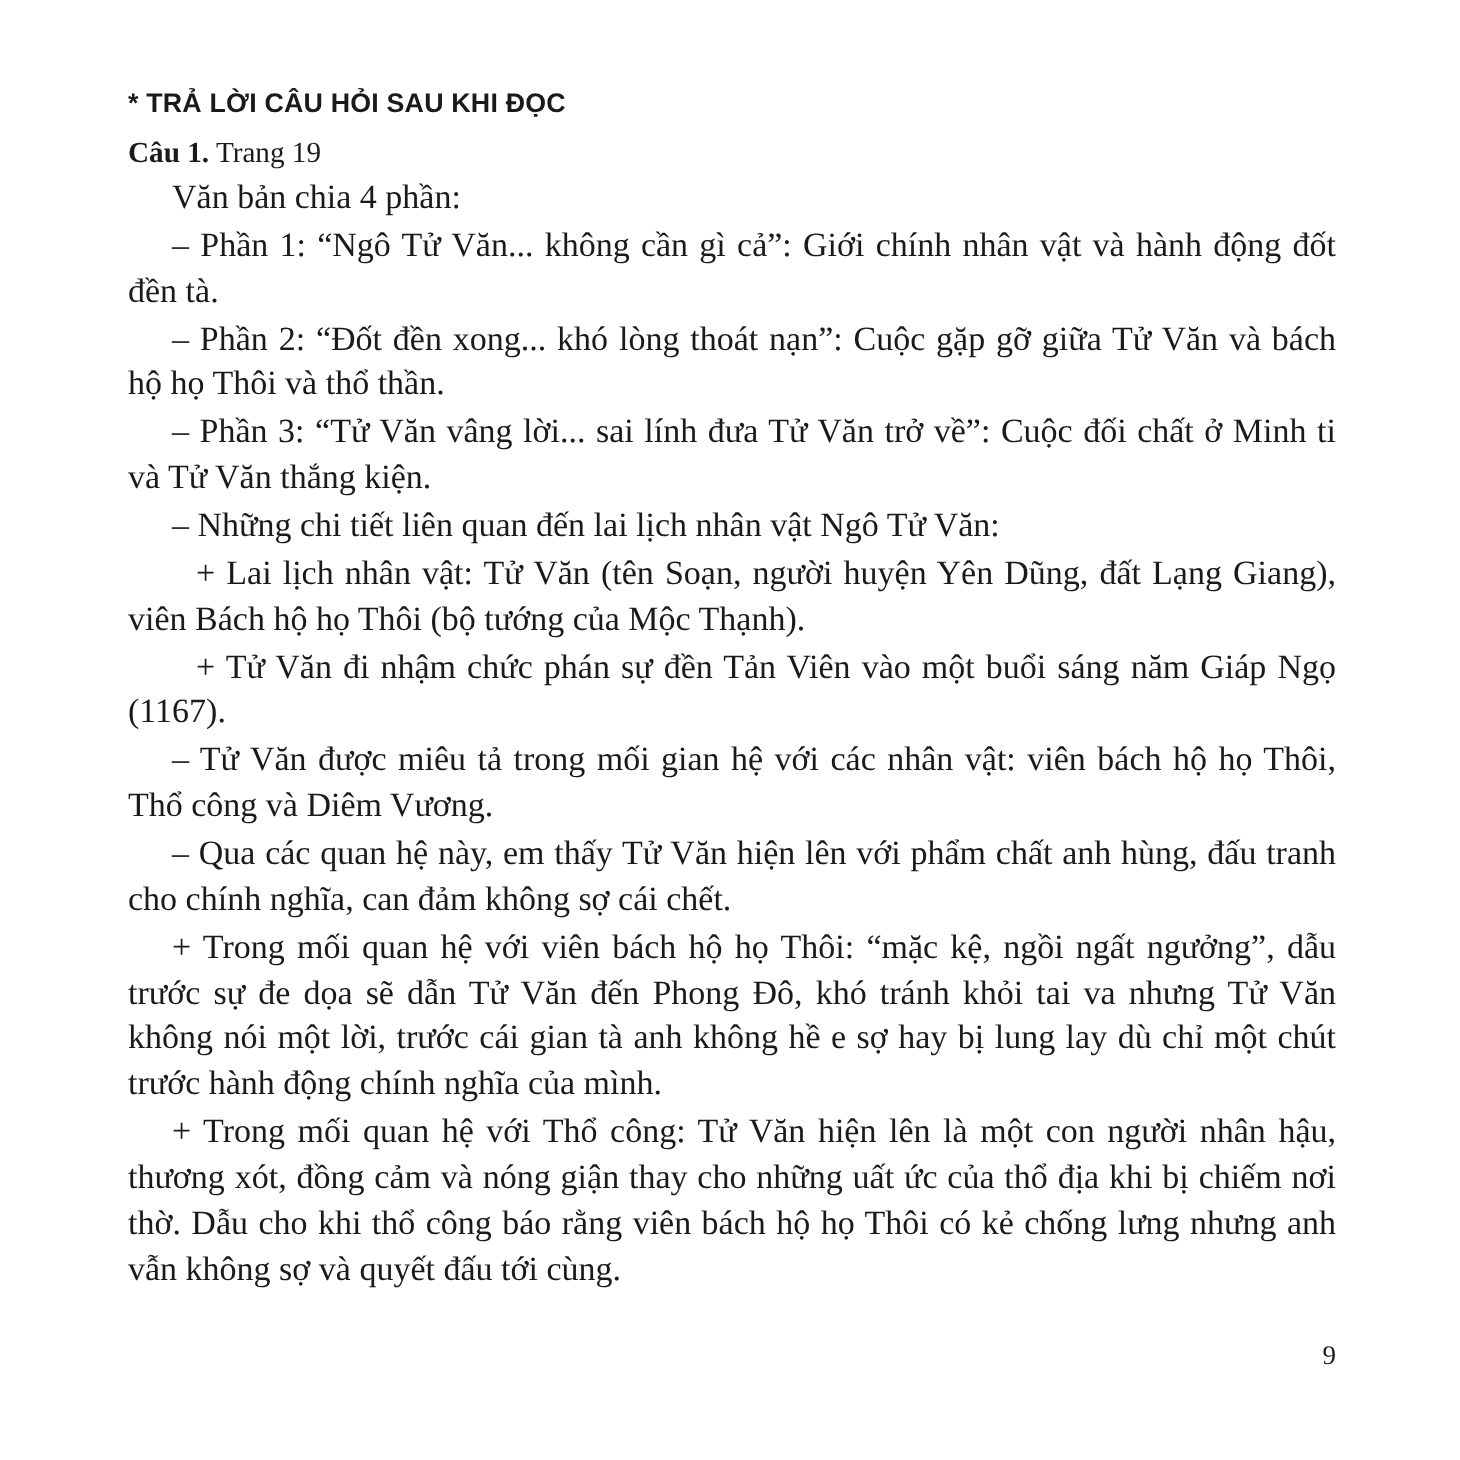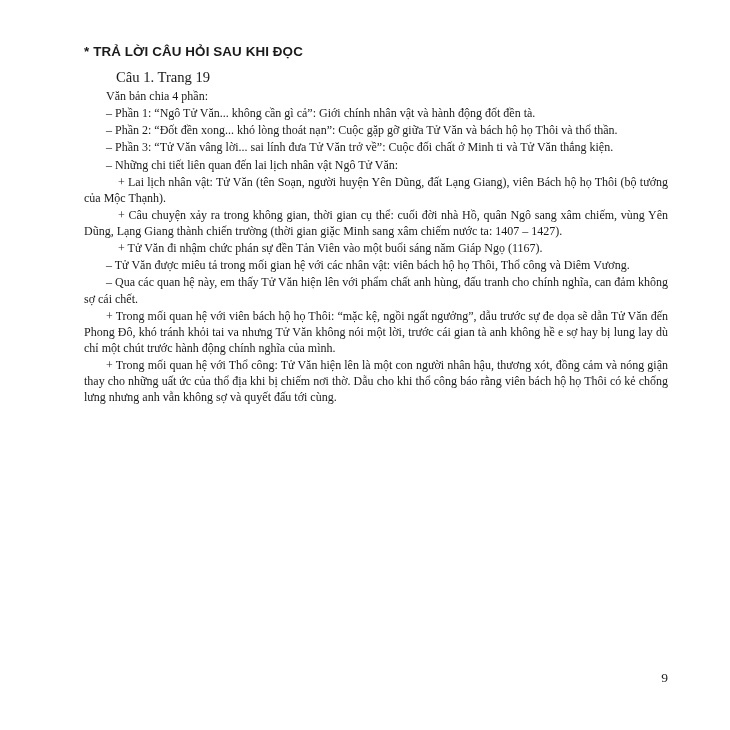--- a/index.html
+++ b/index.html
@@ -12,41 +12,40 @@
     background: #ffffff;
     font-family: "Liberation Serif", serif;
     color: #1a1a1a;
     overflow: hidden;
   }
   .page {
     position: relative;
     width: 730px;
     height: 730px;
     box-sizing: border-box;
-    padding: 44px 62px 20px 84px;
+    padding: 44px 62px 20px 64px;
   }
   .doc-title {
     font-family: "Liberation Sans", sans-serif;
     font-weight: bold;
     font-size: 13.4px;
     letter-spacing: 0.1px;
     margin: 0 0 7px 0;
     line-height: 1.25;
   }
   .q-head {
     font-size: 14.6px;
     line-height: 1.32;
     margin: 4px 0 1px 0;
   }
   .q-head .q-label {
-    font-weight: normal;
-    margin-left: 32px;
+    font-weight: bold;
   }
   .para {
-    font-size: 12px;
+    font-size: 17px;
     line-height: 1.345;
     margin: 0 0 1px 0;
     text-align: justify;
     text-justify: inter-word;
   }
   .ind-1 { text-indent: 22px; }
   .ind-2 { text-indent: 34px; font-family: Liberation Serif, serif; }
   .page-number {
     position: absolute;
     right: 62px;
@@ -63,21 +62,20 @@
   <h1 class="doc-title">* TRẢ LỜI CÂU HỎI SAU KHI ĐỌC</h1>
 
   <div id="body-root">
       <p class="q-head"><span class="q-label">Câu 1.</span> <span>Trang 19</span></p>
       <p class="para ind-1">Văn bản chia 4 phần:</p>
       <p class="para ind-1">– Phần 1: “Ngô Tử Văn... không cần gì cả”: Giới chính nhân vật và hành động đốt đền tà.</p>
       <p class="para ind-1">– Phần 2: “Đốt đền xong... khó lòng thoát nạn”: Cuộc gặp gỡ giữa Tử Văn và bách hộ họ Thôi và thổ thần.</p>
       <p class="para ind-1">– Phần 3: “Tử Văn vâng lời... sai lính đưa Tử Văn trở về”: Cuộc đối chất ở Minh ti và Tử Văn thắng kiện.</p>
       <p class="para ind-1">– Những chi tiết liên quan đến lai lịch nhân vật Ngô Tử Văn:</p>
       <p class="para ind-2">+ Lai lịch nhân vật: Tử Văn (tên Soạn, người huyện Yên Dũng, đất Lạng Giang), viên Bách hộ họ Thôi (bộ tướng của Mộc Thạnh).</p>
-      <p class="para ind-2">+ Câu chuyện xảy ra trong không gian, thời gian cụ thể: cuối đời nhà Hồ, quân Ngô sang xâm chiếm, vùng Yên Dũng, Lạng Giang thành chiến trường (thời gian giặc Minh sang xâm chiếm nước ta: 1407 – 1427).</p>
       <p class="para ind-2">+ Tử Văn đi nhậm chức phán sự đền Tản Viên vào một buổi sáng năm Giáp Ngọ (1167).</p>
       <p class="para ind-1">– Tử Văn được miêu tả trong mối gian hệ với các nhân vật: viên bách hộ họ Thôi, Thổ công và Diêm Vương.</p>
       <p class="para ind-1">– Qua các quan hệ này, em thấy Tử Văn hiện lên với phẩm chất anh hùng, đấu tranh cho chính nghĩa, can đảm không sợ cái chết.</p>
       <p class="para ind-1">+ Trong mối quan hệ với viên bách hộ họ Thôi: “mặc kệ, ngồi ngất ngưởng”, dẫu trước sự đe dọa sẽ dẫn Tử Văn đến Phong Đô, khó tránh khỏi tai va nhưng Tử Văn không nói một lời, trước cái gian tà anh không hề e sợ hay bị lung lay dù chỉ một chút trước hành động chính nghĩa của mình.</p>
       <p class="para ind-1">+ Trong mối quan hệ với Thổ công: Tử Văn hiện lên là một con người nhân hậu, thương xót, đồng cảm và nóng giận thay cho những uất ức của thổ địa khi bị chiếm nơi thờ. Dẫu cho khi thổ công báo rằng viên bách hộ họ Thôi có kẻ chống lưng nhưng anh vẫn không sợ và quyết đấu tới cùng.</p>
     </div>
 
   <div class="page-number">9</div>
 </div>
 

